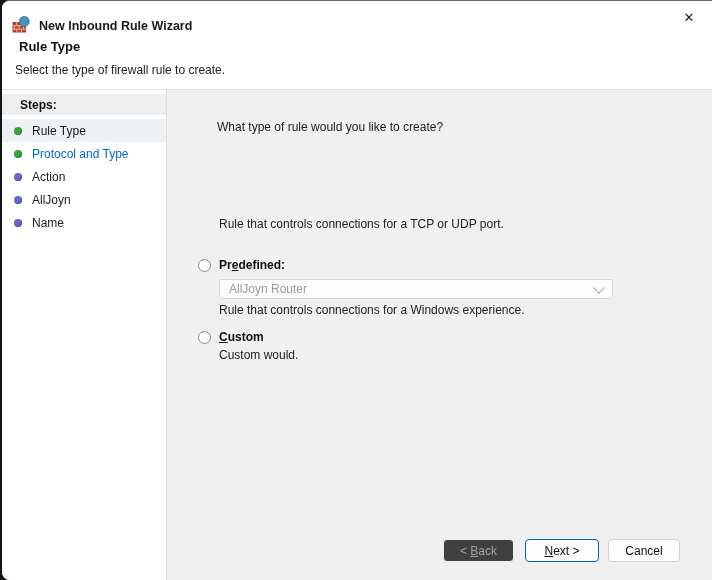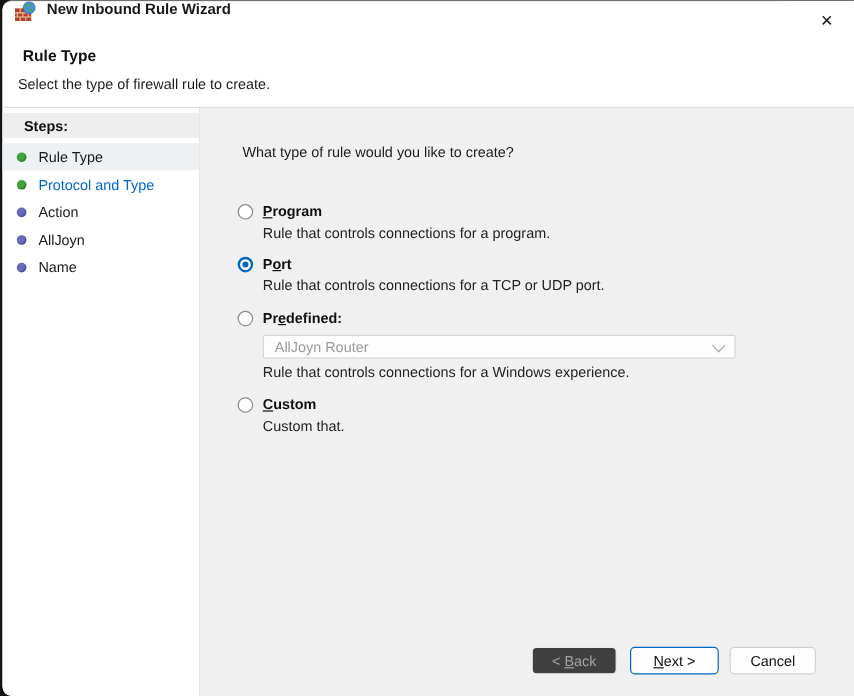--- a/index.html
+++ b/index.html
@@ -8,21 +8,21 @@
     background:#141414;
     font-family:"Liberation Sans", sans-serif;
     -webkit-font-smoothing:antialiased;
   }
   .window {
     position:absolute; left:2px; top:0; width:710px; height:580px;
     background:#ffffff; border-radius:8px 0 0 8px; overflow:hidden;
     border-top:1px solid #6f6f6f; box-sizing:border-box;
   }
   
-  .titlebar { height:32px; display:flex; align-items:flex-start; padding-left:10px; position:relative; background:#fff; }
+  .titlebar { height:32px; display:flex; align-items:flex-end; padding-left:10px; position:relative; background:#fff; }
   .app-icon { width:18px; height:17px; display:inline-block; }
   .app-icon svg { display:block; }
   .win-title { margin-left:9px; font-size:12.5px; font-weight:600; color:#191919; }
   .close-btn {
     position:absolute; right:0; top:0; width:46px; height:32px;
     border:none; background:transparent; display:flex; align-items:center; justify-content:center;
     font-size:13px; color:#1a1a1a; cursor:pointer; font-family:inherit;
   }
   
   .header { height:57px; border-bottom:1px solid #e1e1e1; box-sizing:border-box; background:#fff; }
@@ -39,21 +39,21 @@
   .steps-list { margin-top:4px; }
   .step { height:23px; display:flex; align-items:center; padding-left:12px; font-size:12px; color:#1a1a1a; }
   .step.current { background:#eef1f4; }
   .bullet { width:8px; height:8px; border-radius:50%; flex:none; }
   .bullet.green { background:#3fa43f; box-shadow: inset -1px -1px 1px rgba(0,60,0,.35); }
   .bullet.purple { background:#6c6abf; box-shadow: inset -1px -1px 1px rgba(20,20,90,.35); }
   .step-label { margin-left:10px; }
   .step.link .step-label { color:#0066cc; cursor:pointer; }
   
   .main { flex:1; background:#f0f0f0; position:relative; font-size:12px; color:#1c1c1c; }
-  .question { position:absolute; left:35px; top:30px; }
+  .question { position:absolute; left:50px; top:30px; }
   .option { position:absolute; left:31px; }
   #opt-program { top:79px; }
   #opt-port { top:123px; }
   #opt-predefined { top:168px; }
   #opt-custom { top:240px; }
   .opt-row { display:flex; align-items:center; }
   .radio {
     width:13px; height:13px; border-radius:50%; background:#fff;
     border:1px solid #8b8b8b; box-sizing:border-box; flex:none; cursor:pointer;
   }
@@ -140,54 +140,43 @@
         <div class="step">
           <span class="bullet purple"></span>
           <span class="step-label">Name</span>
         </div>
       </div>
     </div>
 
     <div class="main">
       <div class="question">What type of rule would you like to create?</div>
 
-      <div class="option" id="opt-program">
-        <div class="opt-row">
-          <span class="radio"></span>
-          <span class="opt-label"><span></span><span class="ak">P</span><span>rogram</span></span>
-        </div>
-        <div class="opt-desc">Rule that controls connections for a program.</div>
-      </div>
 
       <div class="option" id="opt-port">
-        <div class="opt-row">
-          <span class="radio checked"></span>
-          <span class="opt-label"><span>P</span><span class="ak">o</span><span>rt</span></span>
-        </div>
         <div class="opt-desc">Rule that controls connections for a TCP or UDP port.</div>
       </div>
 
       <div class="option" id="opt-predefined">
         <div class="opt-row">
           <span class="radio"></span>
           <span class="opt-label"><span>Pr</span><span class="ak">e</span><span>defined:</span></span>
         </div>
         <div class="combo">
           <span>AllJoyn Router</span>
           <span class="chevron"></span>
         </div>
         <div class="opt-desc">Rule that controls connections for a Windows experience.</div>
       </div>
 
       <div class="option" id="opt-custom">
         <div class="opt-row">
           <span class="radio"></span>
           <span class="opt-label"><span></span><span class="ak">C</span><span>ustom</span></span>
         </div>
-        <div class="opt-desc">Custom that.</div>
+        <div class="opt-desc">Custom would.</div>
       </div>
 
       <button class="btn" id="btn-back">
           <span><span>&lt; </span><span class="ak">B</span><span>ack</span></span>
         </button>
       <button class="btn" id="btn-next">
           <span><span></span><span class="ak">N</span><span>ext &gt;</span></span>
         </button>
       <button class="btn" id="btn-cancel">Cancel</button>
     </div>

